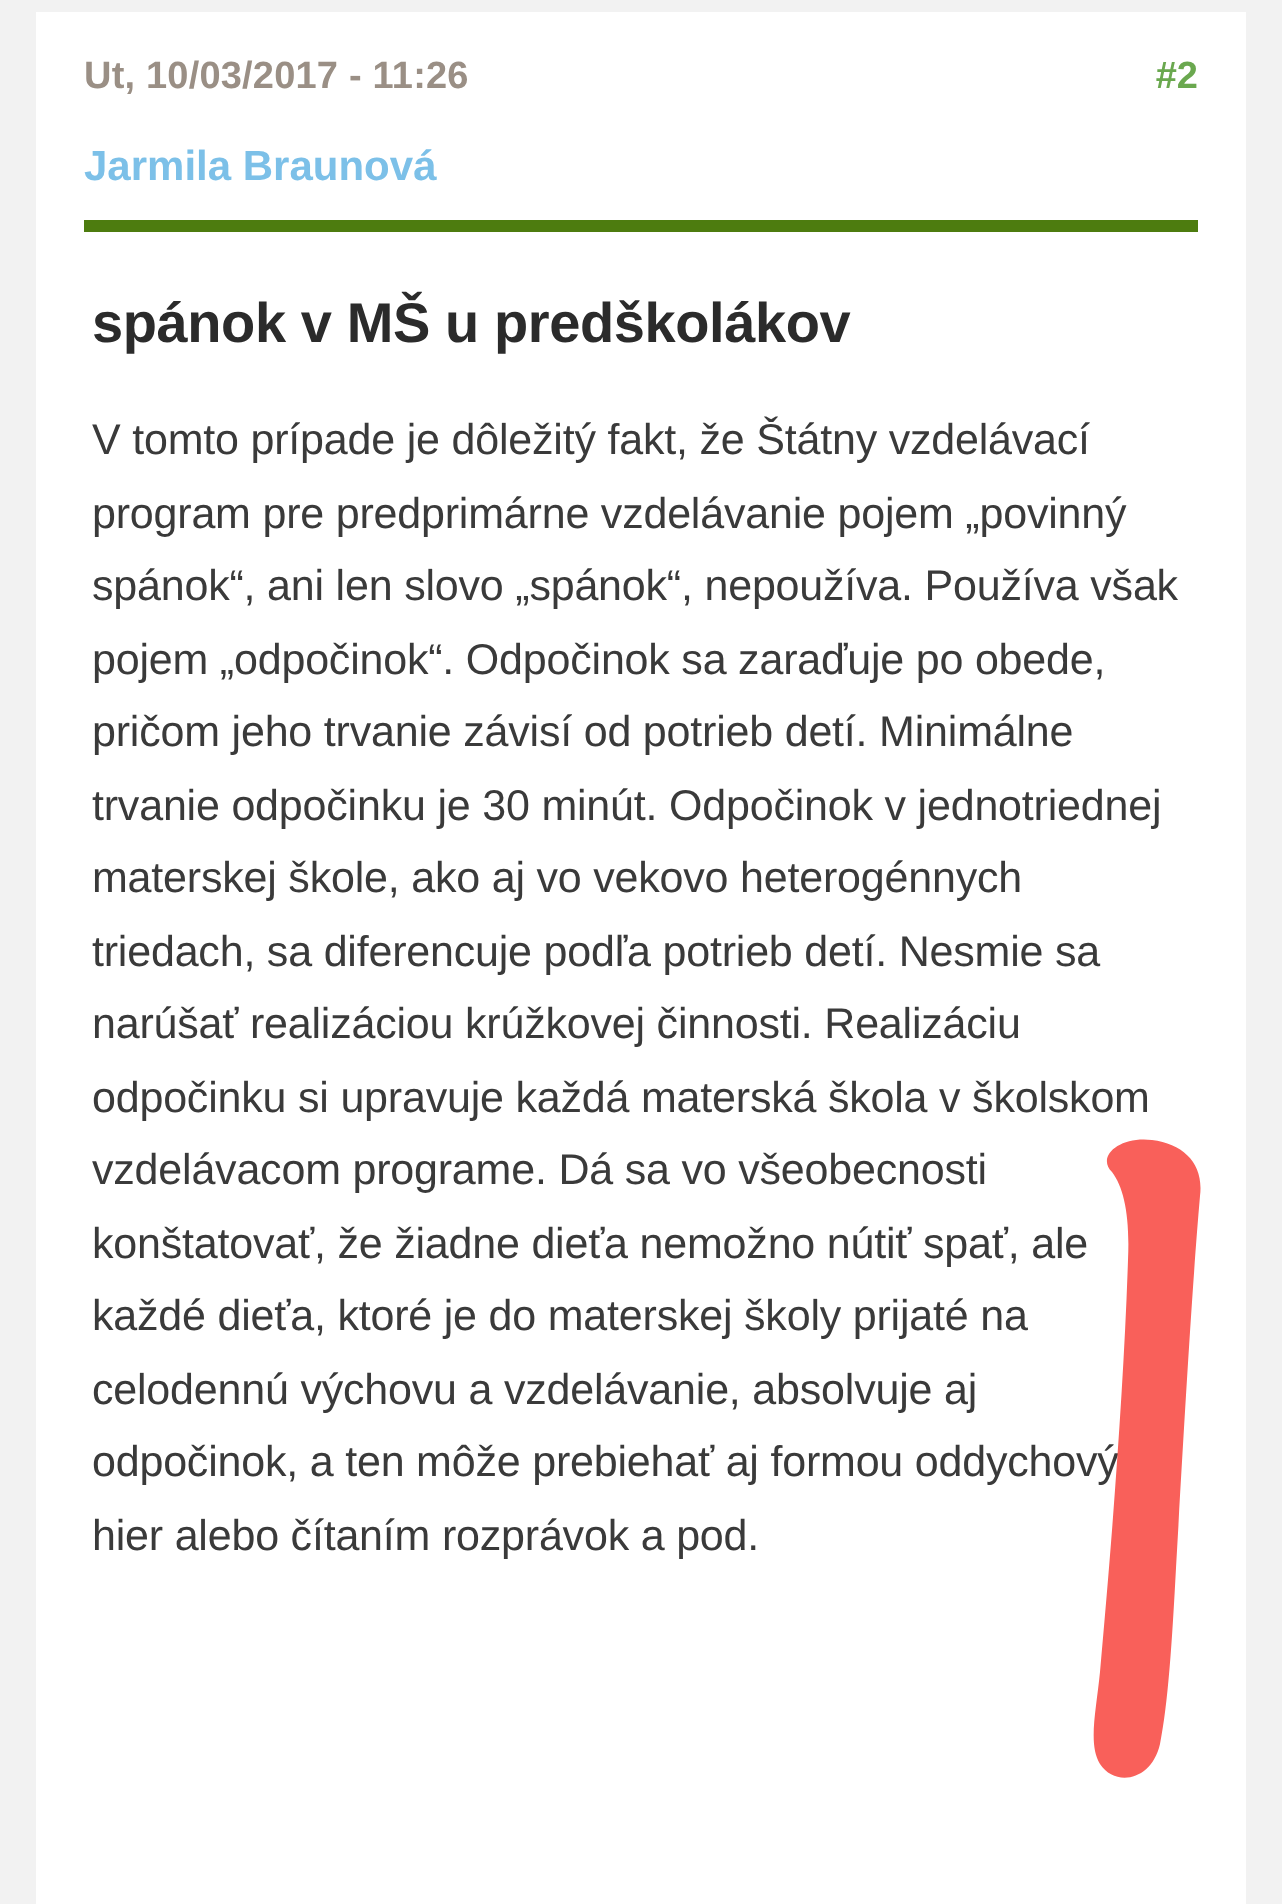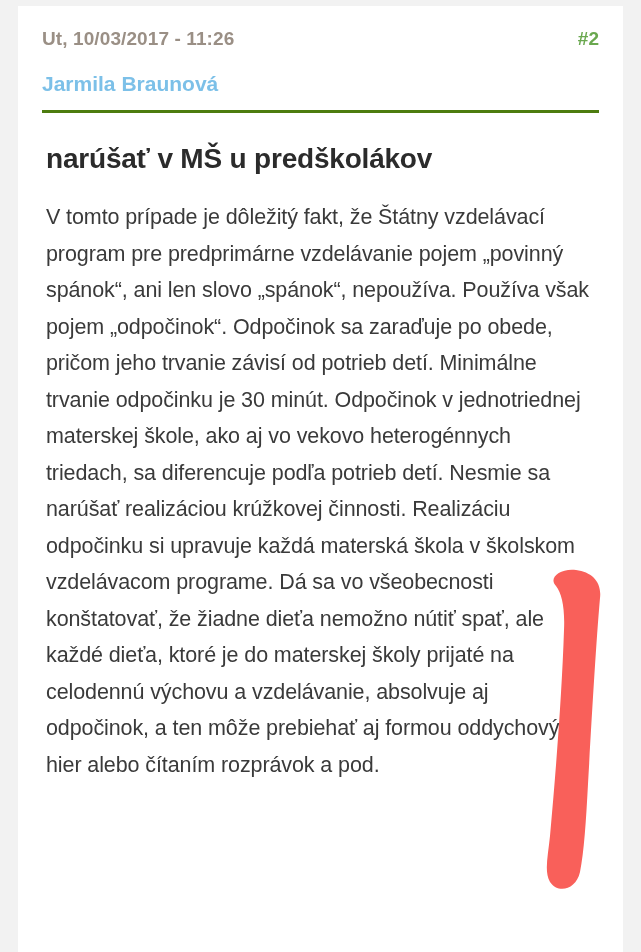--- a/index.html
+++ b/index.html
@@ -26,21 +26,21 @@
     background: #ffffff;
     width: 100%;
     height: 946px;
     box-sizing: border-box;
     padding: 22px 24px 0 24px;
     overflow: hidden;
   }
   .comment-header {
     position: relative;
     padding-bottom: 14px;
-    border-bottom: 3px solid #4d7c0f;
+    border-bottom: 6px solid #4d7c0f;
   }
   .submitted-line {
     display: flex;
     align-items: baseline;
     justify-content: space-between;
   }
   .submitted-date {
     color: #9a8f85;
     font-size: 19px;
     font-weight: bold;
@@ -94,21 +94,21 @@
 
     <div class="comment-header">
       <div class="submitted-line">
         <span class="submitted-date">Ut, 10/03/2017 - 11:26</span>
         <a class="permalink" href="#">#2</a>
       </div>
       <a class="author-name" href="#">Jarmila Braunová</a>
     </div>
 
     <div class="comment-body">
-      <h2 class="comment-title">narúšať v MŠ u predškolákov</h2>
+      <h2 class="comment-title">spánok v MŠ u predškolákov</h2>
       <p class="comment-text">V tomto prípade je dôležitý fakt, že Štátny vzdelávací program pre predprimárne vzdelávanie pojem „povinný spánok“, ani len slovo „spánok“, nepoužíva. Používa však pojem „odpočinok“. Odpočinok sa zaraďuje po obede, pričom jeho trvanie závisí od potrieb detí. Minimálne trvanie odpočinku je 30 minút. Odpočinok v jednotriednej materskej škole, ako aj vo vekovo heterogénnych triedach, sa diferencuje podľa potrieb detí. Nesmie sa narúšať realizáciou krúžkovej činnosti. Realizáciu odpočinku si upravuje každá materská škola v školskom vzdelávacom programe. Dá sa vo všeobecnosti konštatovať, že žiadne dieťa nemožno nútiť spať, ale každé dieťa, ktoré je do materskej školy prijaté na celodennú výchovu a vzdelávanie, absolvuje aj odpočinok, a ten môže prebiehať aj formou oddychových hier alebo čítaním rozprávok a pod.</p>
     </div>
 
     <div class="annotation-mark" style="left: 500px; top: 558px; width: 90px; height: 330px;">
       <svg width="90" height="330" viewBox="0 0 90 330" xmlns="http://www.w3.org/2000/svg">
         <path d="M38 22 C 30 14, 42 4, 58 6 C 74 8, 84 18, 82 34 C 78 80, 74 150, 70 220 C 68 258, 66 288, 62 308 C 58 326, 40 330, 32 318 C 26 308, 30 292, 32 272 C 38 206, 44 128, 46 66 C 47 44, 44 30, 38 22 Z" fill="#f9605a"></path>
       </svg>
     </div>
 
   </div>

